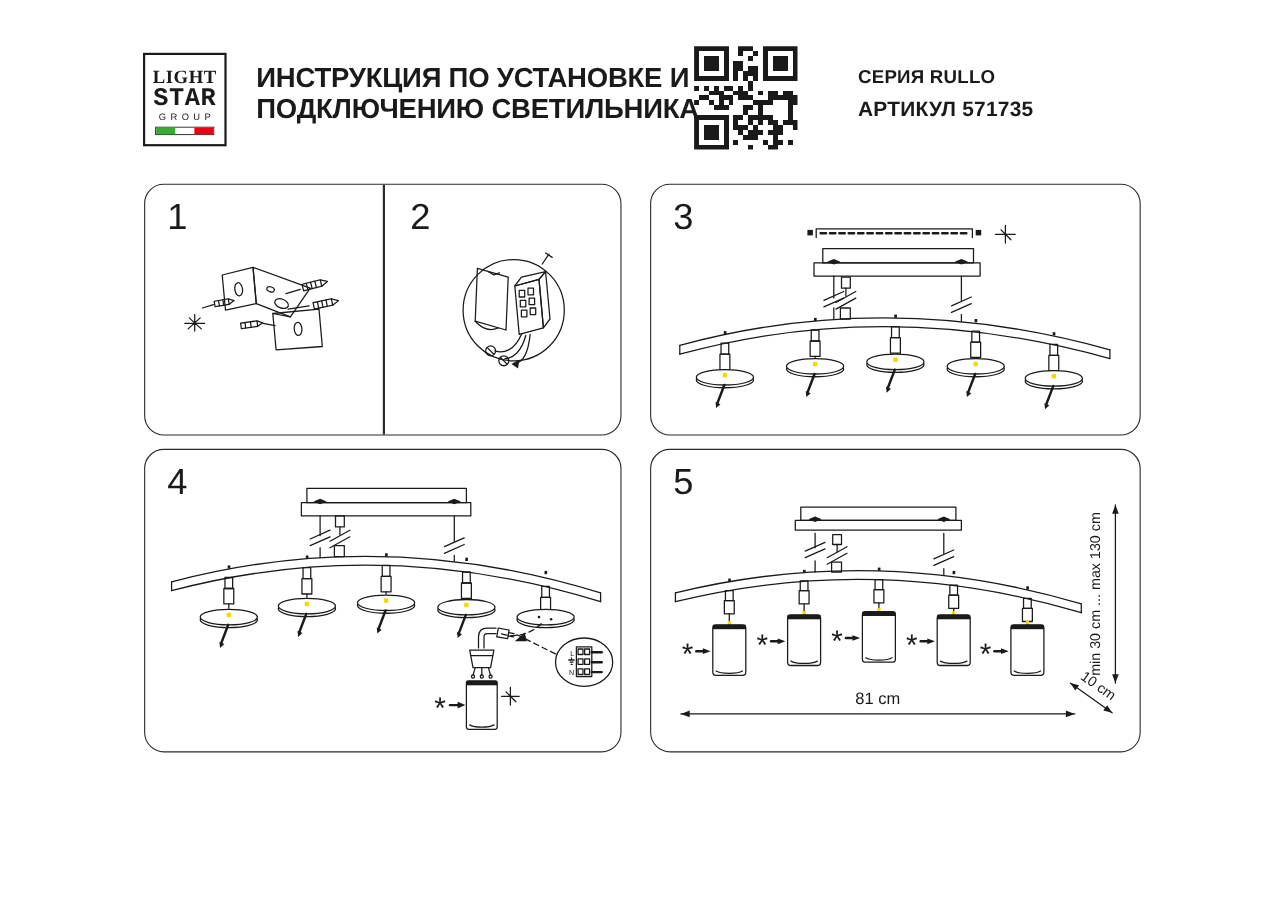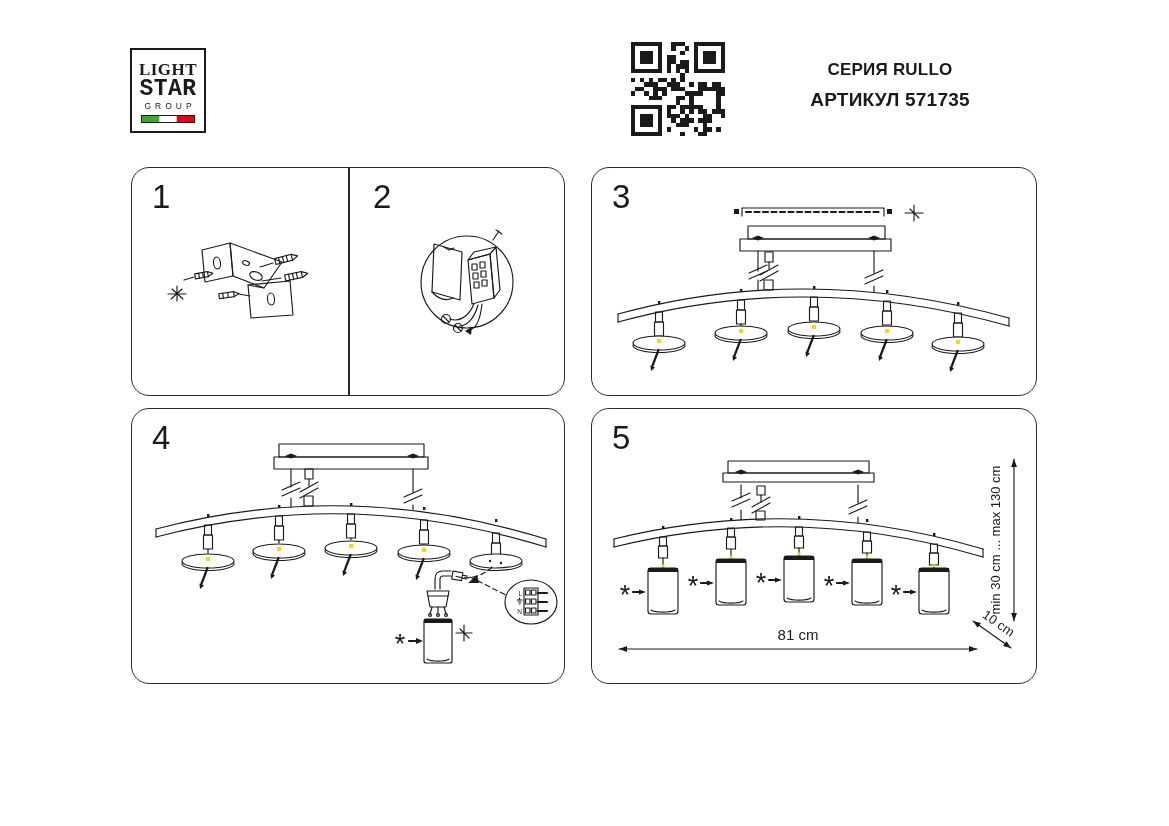--- a/index.html
+++ b/index.html
@@ -9,21 +9,21 @@
 
   
   .logo-box{position:absolute;left:130px;top:48px;width:76px;height:85px;border:2px solid #1a1a1a;
             display:flex;flex-direction:column;align-items:center;justify-content:center;padding-top:2px}
   .logo-l1{font-family:"Liberation Serif",serif;font-weight:700;font-size:17px;line-height:17px;letter-spacing:.5px}
   .logo-l2{font-family:Liberation Mono, monospace;font-weight:700;font-size:23px;line-height:22px;letter-spacing:.5px}
   .logo-l3{font-size:8.5px;letter-spacing:4px;margin:1px 0 4px 4px;font-weight:400}
   .title{position:absolute;left:233px;top:57px;font-size:25px;line-height:28px;font-weight:700;letter-spacing:-.2px}
   .qr{position:absolute;left:631px;top:42px;width:94px;height:94px}
   .qr svg{width:94px;height:94px;display:block}
-  .art-block{position:absolute;left:780px;top:60px;width:220px;text-align:center}
+  .art-block{position:absolute;left:780px;top:60px;width:220px;}
   .series{font-size:17px;font-weight:700;letter-spacing:.2px}
   .article{font-size:19px;font-weight:700;margin-top:9px;letter-spacing:.2px}
 
   
   .panel{position:absolute;border:1.6px solid #2b2b2b;border-radius:18px;background:#fff}
   .panel svg{position:absolute;left:0;top:0}
   #panelA{left:131px;top:167px;width:434px;height:229px}
   #panelB{left:591px;top:167px;width:446px;height:229px}
   #panelC{left:131px;top:408px;width:434px;height:276px}
   #panelD{left:591px;top:408px;width:446px;height:276px}
@@ -51,20 +51,24 @@
     <div class="logo-l1">LIGHT</div>
     <div class="logo-l2">STAR</div>
     <div class="logo-l3">GROUP</div>
     <svg width="54" height="8" viewBox="0 0 54 8">
       <rect x="0.5" y="0.5" width="53" height="7" fill="#ffffff" stroke="#1a1a1a" stroke-width="1"></rect>
       <rect x="1" y="1" width="17.3" height="6" fill="#3aaa35"></rect>
       <rect x="35.7" y="1" width="17.3" height="6" fill="#e30613"></rect>
     </svg>
   </div>
 
+  <div class="title">
+    <div>ИНСТРУКЦИЯ ПО УСТАНОВКЕ И</div>
+    <div>ПОДКЛЮЧЕНИЮ СВЕТИЛЬНИКА</div>
+  </div>
 
   <div class="qr">
     <svg id="qr-svg" viewBox="0 0 21 21" shape-rendering="crispEdges">
         <path d="M0 0h1v1h-1zM1 0h1v1h-1zM2 0h1v1h-1zM3 0h1v1h-1zM4 0h1v1h-1zM5 0h1v1h-1zM6 0h1v1h-1zM9 0h1v1h-1zM10 0h1v1h-1zM11 0h1v1h-1zM14 0h1v1h-1zM15 0h1v1h-1zM16 0h1v1h-1zM17 0h1v1h-1zM18 0h1v1h-1zM19 0h1v1h-1zM20 0h1v1h-1zM0 1h1v1h-1zM6 1h1v1h-1zM9 1h1v1h-1zM12 1h1v1h-1zM14 1h1v1h-1zM20 1h1v1h-1zM0 2h1v1h-1zM2 2h1v1h-1zM3 2h1v1h-1zM4 2h1v1h-1zM6 2h1v1h-1zM11 2h1v1h-1zM14 2h1v1h-1zM16 2h1v1h-1zM17 2h1v1h-1zM18 2h1v1h-1zM20 2h1v1h-1zM0 3h1v1h-1zM2 3h1v1h-1zM3 3h1v1h-1zM4 3h1v1h-1zM6 3h1v1h-1zM8 3h1v1h-1zM9 3h1v1h-1zM14 3h1v1h-1zM16 3h1v1h-1zM17 3h1v1h-1zM18 3h1v1h-1zM20 3h1v1h-1zM0 4h1v1h-1zM2 4h1v1h-1zM3 4h1v1h-1zM4 4h1v1h-1zM6 4h1v1h-1zM8 4h1v1h-1zM9 4h1v1h-1zM11 4h1v1h-1zM12 4h1v1h-1zM14 4h1v1h-1zM16 4h1v1h-1zM17 4h1v1h-1zM18 4h1v1h-1zM20 4h1v1h-1zM0 5h1v1h-1zM6 5h1v1h-1zM8 5h1v1h-1zM10 5h1v1h-1zM11 5h1v1h-1zM12 5h1v1h-1zM14 5h1v1h-1zM20 5h1v1h-1zM0 6h1v1h-1zM1 6h1v1h-1zM2 6h1v1h-1zM3 6h1v1h-1zM4 6h1v1h-1zM5 6h1v1h-1zM6 6h1v1h-1zM8 6h1v1h-1zM10 6h1v1h-1zM12 6h1v1h-1zM14 6h1v1h-1zM15 6h1v1h-1zM16 6h1v1h-1zM17 6h1v1h-1zM18 6h1v1h-1zM19 6h1v1h-1zM20 6h1v1h-1zM11 7h1v1h-1zM0 8h1v1h-1zM2 8h1v1h-1zM4 8h1v1h-1zM6 8h1v1h-1zM7 8h1v1h-1zM9 8h1v1h-1zM11 8h1v1h-1zM3 9h1v1h-1zM4 9h1v1h-1zM5 9h1v1h-1zM8 9h1v1h-1zM9 9h1v1h-1zM10 9h1v1h-1zM13 9h1v1h-1zM15 9h1v1h-1zM16 9h1v1h-1zM18 9h1v1h-1zM19 9h1v1h-1zM1 10h1v1h-1zM2 10h1v1h-1zM5 10h1v1h-1zM6 10h1v1h-1zM7 10h1v1h-1zM9 10h1v1h-1zM10 10h1v1h-1zM11 10h1v1h-1zM15 10h1v1h-1zM16 10h1v1h-1zM17 10h1v1h-1zM18 10h1v1h-1zM19 10h1v1h-1zM20 10h1v1h-1zM0 11h1v1h-1zM3 11h1v1h-1zM5 11h1v1h-1zM7 11h1v1h-1zM12 11h1v1h-1zM13 11h1v1h-1zM14 11h1v1h-1zM15 11h1v1h-1zM19 11h1v1h-1zM20 11h1v1h-1zM4 12h1v1h-1zM5 12h1v1h-1zM6 12h1v1h-1zM10 12h1v1h-1zM11 12h1v1h-1zM13 12h1v1h-1zM19 12h1v1h-1zM10 13h1v1h-1zM13 13h1v1h-1zM19 13h1v1h-1zM0 14h1v1h-1zM1 14h1v1h-1zM2 14h1v1h-1zM3 14h1v1h-1zM4 14h1v1h-1zM5 14h1v1h-1zM6 14h1v1h-1zM8 14h1v1h-1zM9 14h1v1h-1zM11 14h1v1h-1zM12 14h1v1h-1zM13 14h1v1h-1zM14 14h1v1h-1zM15 14h1v1h-1zM19 14h1v1h-1zM0 15h1v1h-1zM6 15h1v1h-1zM8 15h1v1h-1zM11 15h1v1h-1zM13 15h1v1h-1zM15 15h1v1h-1zM16 15h1v1h-1zM18 15h1v1h-1zM19 15h1v1h-1zM20 15h1v1h-1zM0 16h1v1h-1zM2 16h1v1h-1zM3 16h1v1h-1zM4 16h1v1h-1zM6 16h1v1h-1zM8 16h1v1h-1zM9 16h1v1h-1zM10 16h1v1h-1zM12 16h1v1h-1zM16 16h1v1h-1zM17 16h1v1h-1zM20 16h1v1h-1zM0 17h1v1h-1zM2 17h1v1h-1zM3 17h1v1h-1zM4 17h1v1h-1zM6 17h1v1h-1zM9 17h1v1h-1zM11 17h1v1h-1zM12 17h1v1h-1zM13 17h1v1h-1zM15 17h1v1h-1zM16 17h1v1h-1zM17 17h1v1h-1zM0 18h1v1h-1zM2 18h1v1h-1zM3 18h1v1h-1zM4 18h1v1h-1zM6 18h1v1h-1zM10 18h1v1h-1zM11 18h1v1h-1zM12 18h1v1h-1zM16 18h1v1h-1zM0 19h1v1h-1zM6 19h1v1h-1zM8 19h1v1h-1zM14 19h1v1h-1zM16 19h1v1h-1zM17 19h1v1h-1zM19 19h1v1h-1zM0 20h1v1h-1zM1 20h1v1h-1zM2 20h1v1h-1zM3 20h1v1h-1zM4 20h1v1h-1zM5 20h1v1h-1zM6 20h1v1h-1zM11 20h1v1h-1zM15 20h1v1h-1zM16 20h1v1h-1z" fill="#1a1a1a"></path>
       </svg>
   </div>
 
   <div class="art-block">
     <div class="series">СЕРИЯ RULLO</div>
     <div class="article">АРТИКУЛ 571735</div>

